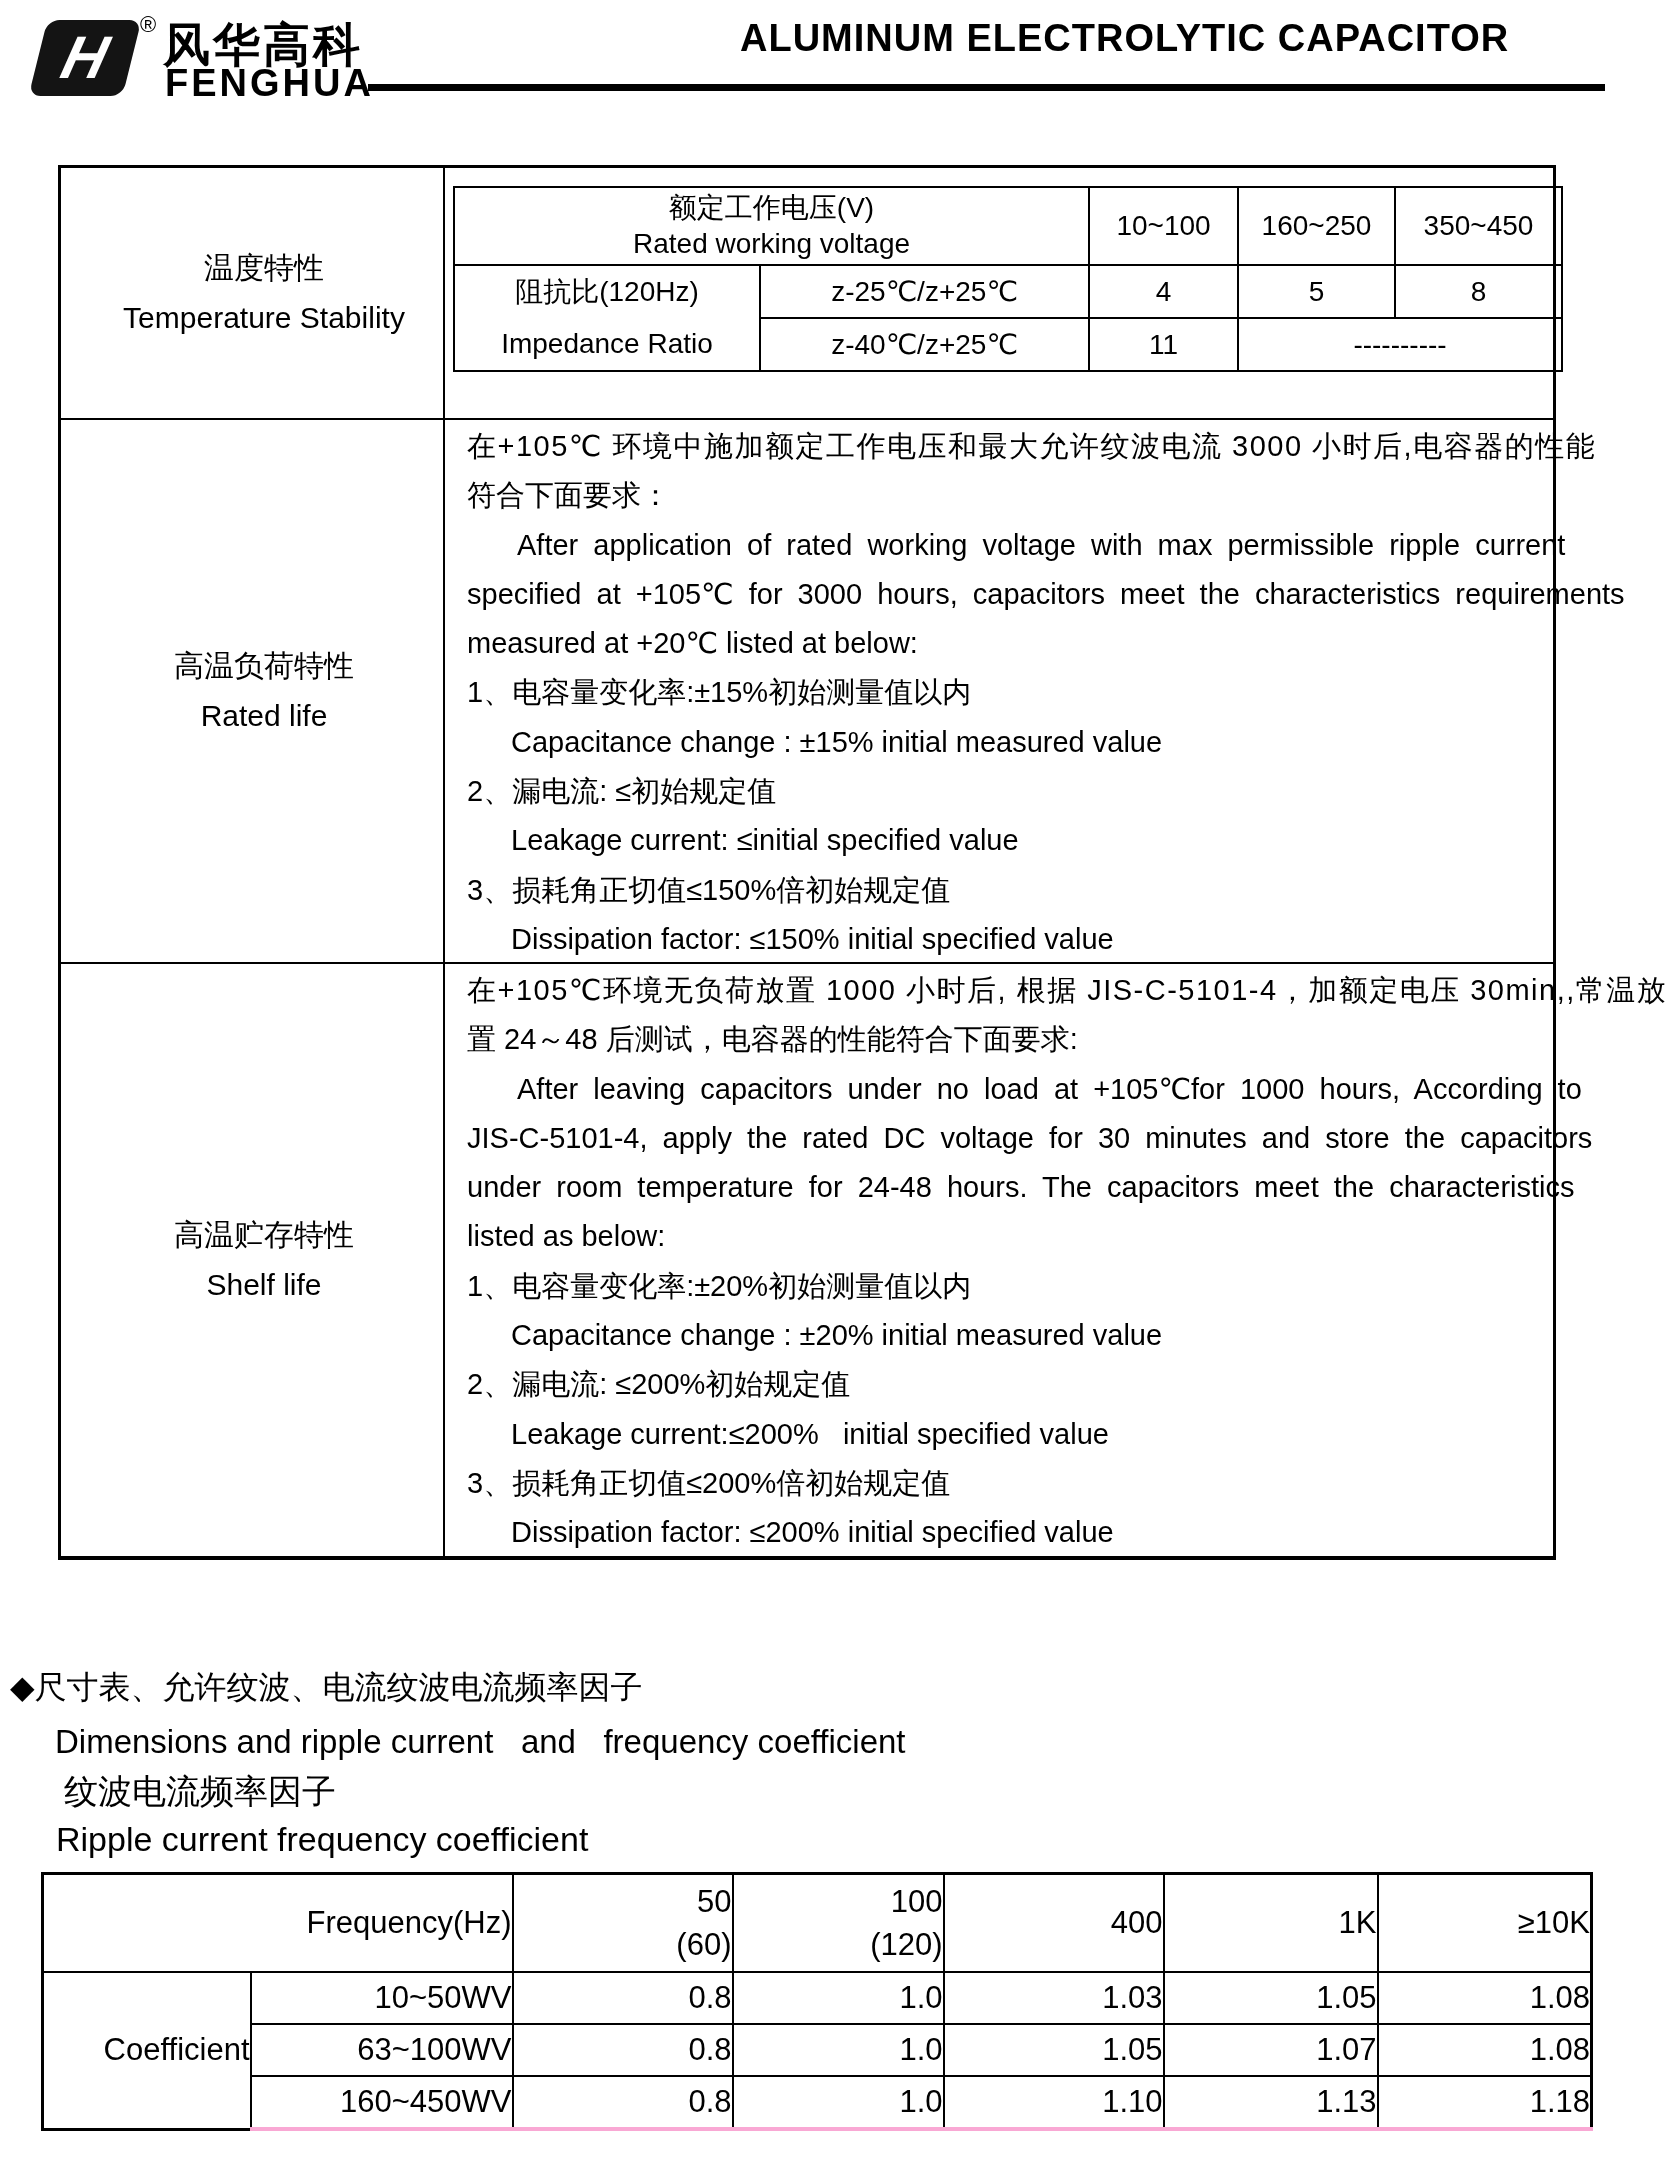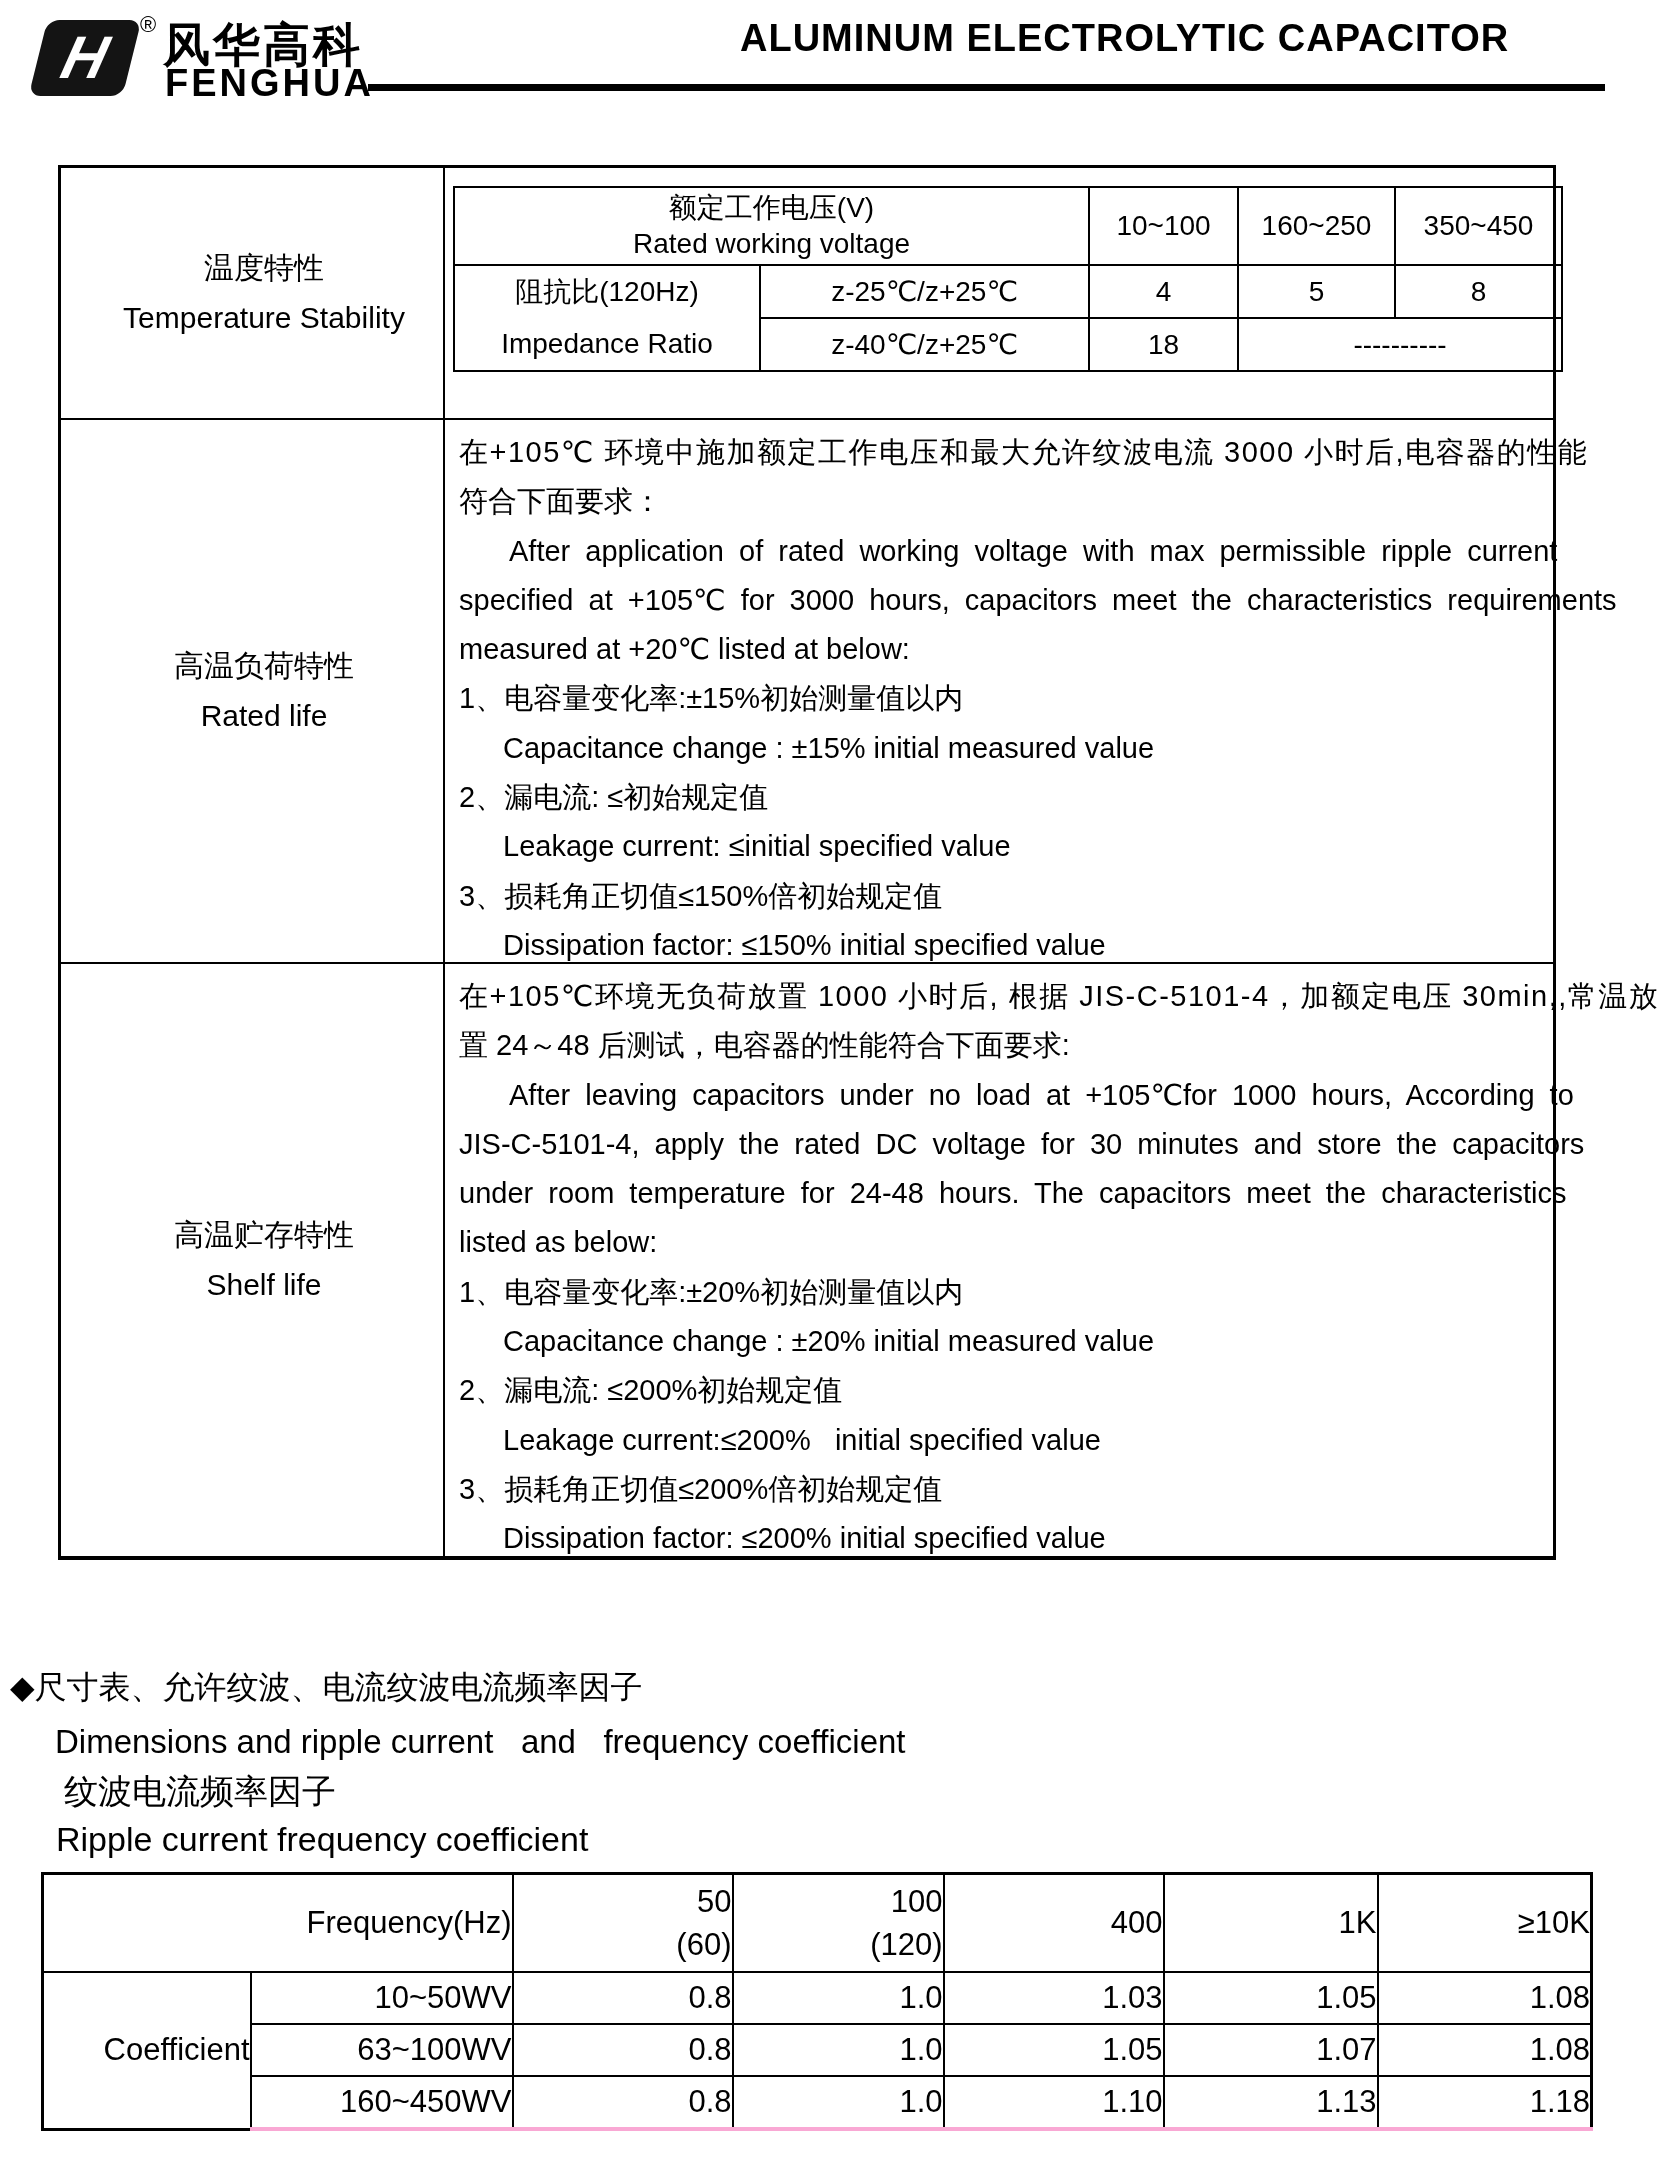--- a/index.html
+++ b/index.html
@@ -56,21 +56,21 @@
   .vtable{
     position:absolute;left:8px;top:18px;width:1108px;border-collapse:collapse;
     table-layout:fixed;text-align:center;font-size:28px;
   }
   .vtable td{border:2px solid #000;padding:0;vertical-align:middle;}
   .vtable .hrow td{height:76px;}
   .vtable .drow td{height:50px;}
   .vtable .two-line div{line-height:36px;}
 
   
-  .lines{padding-top:8px;}
+  .lines{padding-top:2px;margin-left:8px;}
   .line{
     font-size:29px;line-height:49.3px;padding-left:14px;padding-right:16px;
     white-space:nowrap;
   }
   .line.ind-p{padding-left:64px;}
   .line.ind-s{padding-left:58px;}
   .line.fill-en{word-spacing:7px;}
   .line.fill-cn{letter-spacing:1.5px;}
   .pre{white-space:pre-wrap;}
 
@@ -138,21 +138,21 @@
               <div style="line-height:52px;">阻抗比(120Hz)</div>
               <div style="line-height:52px;">Impedance Ratio</div>
             </td>
             <td>z-25℃/z+25℃</td>
             <td>4</td>
             <td>5</td>
             <td>8</td>
           </tr>
           <tr class="drow">
             <td>z-40℃/z+25℃</td>
-            <td>18</td>
+            <td>11</td>
             <td colspan="2">----------</td>
           </tr>
           </tbody>
         </table>
       </div>
     </div>
 
     <div class="trow row-load">
       <div class="label-cell">
         <div>高温负荷特性</div>

